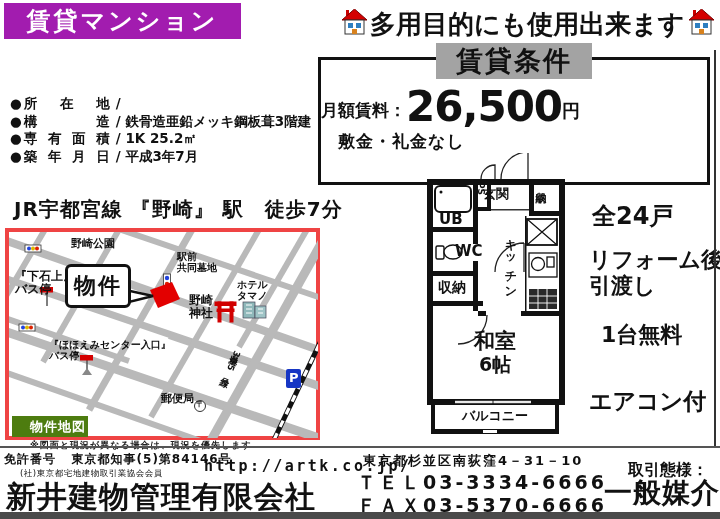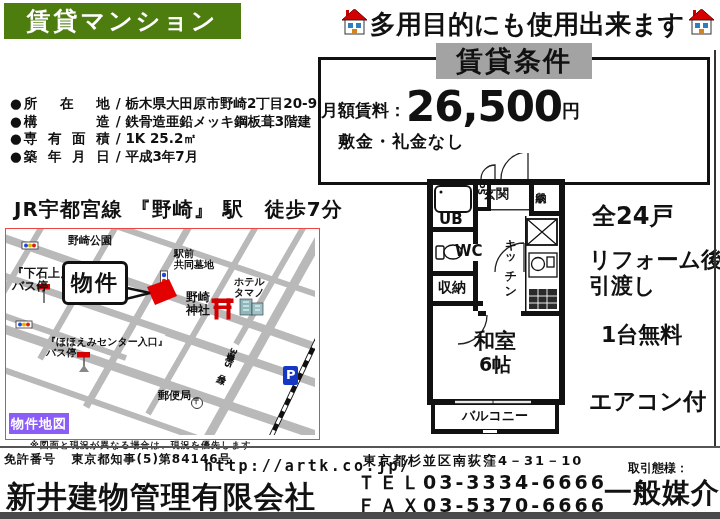--- a/index.html
+++ b/index.html
@@ -1,64 +1,64 @@
 <!DOCTYPE html>
 <html><head>
 <meta charset="utf-8">
 <style>
   html,body{margin:0;padding:0;background:#e8e8e8;}
   .page{position:relative;width:720px;height:519px;background:#ffffff;overflow:hidden;
         font-family:"DejaVu Sans","Liberation Sans",sans-serif;color:#111;}
   .abs{position:absolute;}
   
-  .badge{left:4px;top:3px;width:237px;height:36px;background:#4d7c0f;color:#fff;
+  .badge{left:4px;top:3px;width:237px;height:36px;background:#a21caf;color:#fff;
          font-size:24px;font-weight:bold;letter-spacing:3px;display:flex;align-items:center;justify-content:center;}
   .tagline{left:370px;top:7px;width:318px;font-size:26px;font-weight:bold;letter-spacing:0px;white-space:nowrap;}
   
   .prop-title{left:9px;top:57px;font-size:21px;font-weight:bold;white-space:nowrap;}
   .details{left:10px;top:95px;font-size:13.5px;font-weight:bold;line-height:17.5px;}
   .drow{display:flex;white-space:nowrap;}
   .drow .lbl{display:inline-block;width:86px;text-align:justify;text-align-last:justify;margin:0 6px 0 2px;}
   .access{left:14px;top:196px;font-size:20px;font-weight:bold;letter-spacing:1px;white-space:nowrap;}
   
   .terms{left:318px;top:57px;width:386px;height:122px;border:3px solid #111;}
   .terms-legend{position:absolute;left:50%;top:-17px;transform:translateX(-50%);
       background:#a3a3a3;padding:0 20px;font-size:27px;font-weight:bold;letter-spacing:2px;white-space:nowrap;}
   .rent-row{position:absolute;left:0;top:28px;display:flex;align-items:flex-end;white-space:nowrap;}
   .rent-label{font-size:17px;font-weight:bold;padding-bottom:4px;}
   .rent-value{font-size:42px;font-weight:bold;letter-spacing:-1px;line-height:38px;}
   .rent-unit{font-size:18px;font-weight:bold;padding-bottom:3px;}
   .rent-note{position:absolute;left:17px;top:70px;font-size:17px;font-weight:bold;letter-spacing:1px;}
   
-  .map{left:5px;top:228px;width:315px;height:212px;border:1px solid #ef4444;background:#fff;box-sizing:border-box;}
+  .map{left:5px;top:228px;width:315px;height:212px;border:4px solid #ef4444;background:#fff;box-sizing:border-box;}
   .map svg{position:absolute;left:0;top:0;}
   .map-label{position:absolute;font-weight:bold;white-space:nowrap;line-height:1.05;}
   .callout{position:absolute;left:56px;top:32px;width:60px;height:38px;background:#fff;border:3px solid #111;
       border-radius:6px;display:flex;align-items:center;justify-content:center;font-size:22px;font-weight:bold;letter-spacing:2px;}
-  .map-legend{position:absolute;left:3px;top:184px;width:60px;height:21px;background:#8b5cf6;color:#fff;
-      font-size:13px;font-weight:bold;display:flex;align-items:center;justify-content:center;letter-spacing:1px;}
+  .map-legend{position:absolute;left:3px;top:184px;width:60px;height:21px;background:#4d7c0f;color:#fff;
+      font-size:13px;font-weight:bold;display:flex;align-items:center;justify-content:center;letter-spacing:1px;padding-left:16px;}
   .vtext{writing-mode:vertical-rl;text-orientation:mixed;}
   .disclaimer{left:30px;top:439px;font-size:9px;font-weight:bold;letter-spacing:1px;color:#222;}
   
   .plan{left:425px;top:153px;width:145px;height:290px;}
   .plan svg{position:absolute;left:0;top:0;}
   .fp-label{position:absolute;font-weight:bold;white-space:nowrap;line-height:1.0;}
   
   .feature{font-weight:bold;white-space:nowrap;line-height:26px;}
   .vline{left:714px;top:50px;width:2px;height:396px;background:#333;}
   
   .hr{left:0;top:446px;width:720px;height:2px;background:#555;}
   .lic{left:4px;top:451px;font-size:12px;font-weight:bold;letter-spacing:1px;}
   .assoc{left:20px;top:468px;font-size:8.5px;letter-spacing:.5px;}
   .company{left:6px;top:477px;font-size:30px;font-weight:bold;letter-spacing:1px;}
   .url{left:204px;top:457px;font-size:15px;font-weight:bold;letter-spacing:2.5px;font-family:"DejaVu Sans Mono","Liberation Mono",monospace;}
   .addr{left:363px;top:452px;font-size:13px;font-weight:bold;letter-spacing:2px;}
   .tel{left:357px;top:470px;font-size:19px;font-weight:bold;letter-spacing:3px;}
   .fax{left:357px;top:493px;font-size:19px;font-weight:bold;letter-spacing:3px;}
-  .deal-label{left:628px;top:460px;font-size:12px;font-weight:bold;}
+  .deal-label{left:628px;top:460px;font-size:16px;font-weight:bold;}
   .deal{left:604px;top:474px;font-size:28px;font-weight:bold;letter-spacing:1px;}
   .bottombar{left:0;top:512px;width:720px;height:7px;background:#4a4a4a;}
 </style>
 </head>
 <body>
 
 <div class="page">
 
   <div class="abs badge">
     <span>賃貸マンション</span>
@@ -83,21 +83,20 @@
       <rect x="14" y="14" width="5" height="5" fill="#2e7fc0"></rect>
       <rect x="10" y="20" width="5" height="5" fill="#d8821e"></rect>
     </svg>
   </div>
 
   <div class="abs details">
     <div class="drow">
       <span>●</span>
       <span class="lbl">所在地</span>
       <span>/</span>&nbsp;
-      <span>栃木県大田原市野崎2丁目20-9</span>
     </div>
     <div class="drow">
       <span>●</span>
       <span class="lbl">構造</span>
       <span>/</span>&nbsp;
       <span>鉄骨造亜鉛メッキ鋼板葺3階建</span>
     </div>
     <div class="drow">
       <span>●</span>
       <span class="lbl">専有面積</span>
@@ -320,20 +319,21 @@
   <div class="abs feature" style="left:589px;top:388px;font-size:23px;">
     <div>エアコン付</div>
   </div>
   <div class="abs vline"></div>
 
   <div class="abs hr"></div>
   <div class="abs lic">
     <span>免許番号</span>&nbsp;&nbsp;
     <span>東京都知事(5)第84146号</span>
   </div>
+  <div class="abs assoc">(社)東京都宅地建物取引業協会会員</div>
   <div class="abs company">新井建物管理有限会社</div>
   <div class="abs url">http://artk.co.jp/</div>
   <div class="abs addr">東京都杉並区南荻窪4－31－10</div>
   <div class="abs tel">ＴＥＬ03-3334-6666</div>
   <div class="abs fax">ＦＡＸ03-5370-6666</div>
   <div class="abs deal-label">取引態様：</div>
   <div class="abs deal">一般媒介</div>
   <div class="abs bottombar"></div>
 
 </div>

